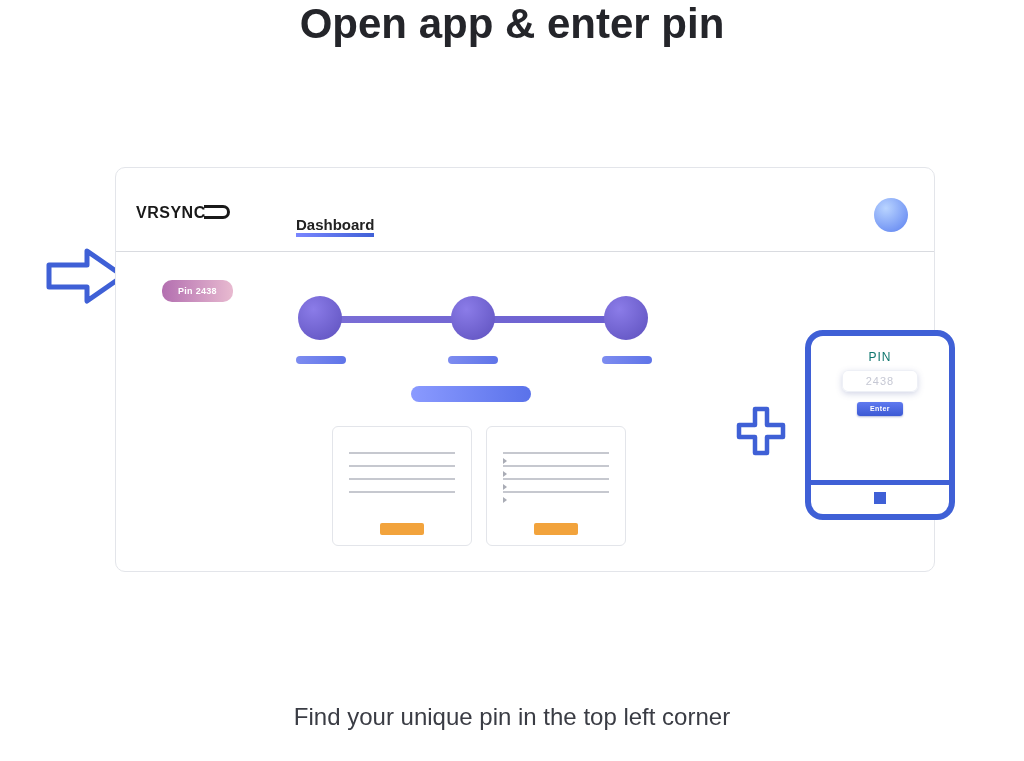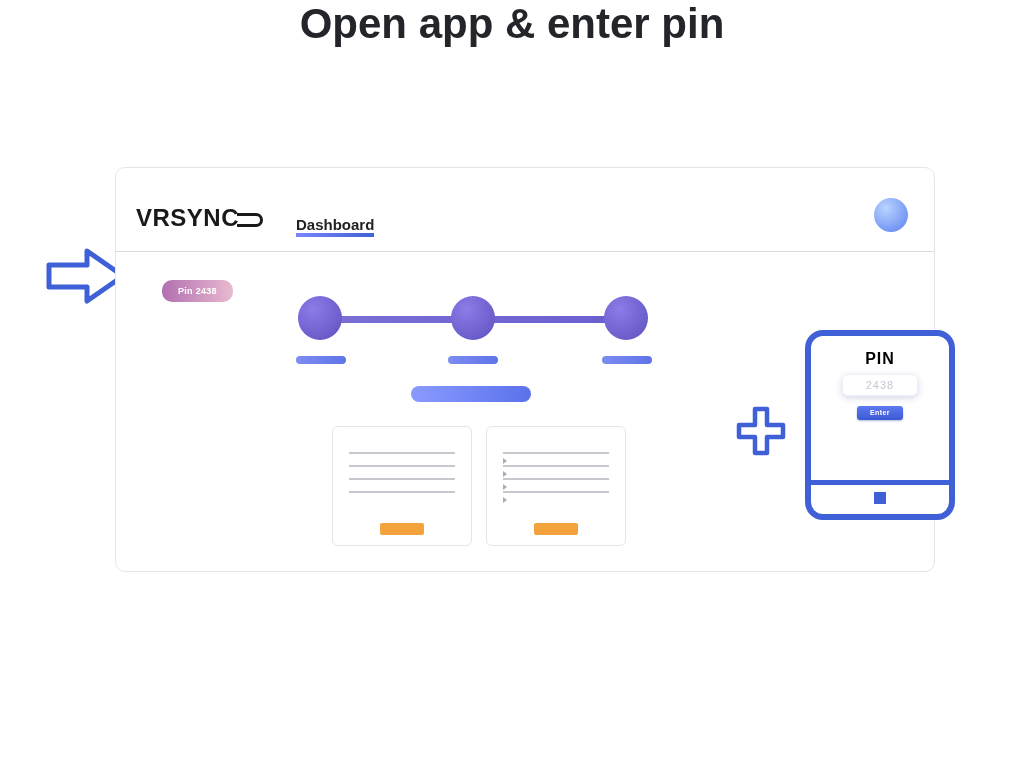--- a/index.html
+++ b/index.html
@@ -37,21 +37,21 @@
   .dash-header {
     height: 84px;
     border-bottom: 1px solid #d9dbe0;
     position: relative;
   }
   .logo {
     position: absolute;
     left: 20px;
     top: 36px;
     font-family: Arial, sans-serif;
-    font-size: 24px;
+    font-size: 16px;
     font-weight: 700;
     letter-spacing: 0.5px;
     color: #191919;
   }
   .logo .sync { font-weight: 600; }
   .logo .swoosh {
     display: inline-block;
     width: 26px;
     height: 14px;
     border: 3px solid #191919;
@@ -205,23 +205,23 @@
     background: #3f60d6;
   }
   .phone-screen {
     position: absolute;
     top: 14px;
     left: 18px;
     right: 18px;
     text-align: center;
   }
   .phone-label {
-    font-size: 16px;
-    font-weight: 700;
-    color: #000000;
+    font-size: 12px;
+    font-weight: 400;
+    color: #0f766e;
     letter-spacing: 1px;
   }
   .phone-input {
     margin: 6px auto 8px;
     width: 76px;
     height: 22px;
     border-radius: 6px;
     background: #fff;
     box-shadow: 0 2px 6px rgba(80,90,160,0.25), inset 0 0 0 1px #eef0f6;
     font-size: 11px;
@@ -322,14 +322,14 @@
       <div class="phone-input">2438</div>
       <div class="phone-enter">Enter</div>
     </div>
     <div class="phone-chin">
       <div class="phone-home"></div>
     </div>
   </div>
 </div>
 
 <div class="caption">
-  <br>
+  <span>Find your unique pin in the top left corner</span><br>
 </div>
 
 </body></html>

